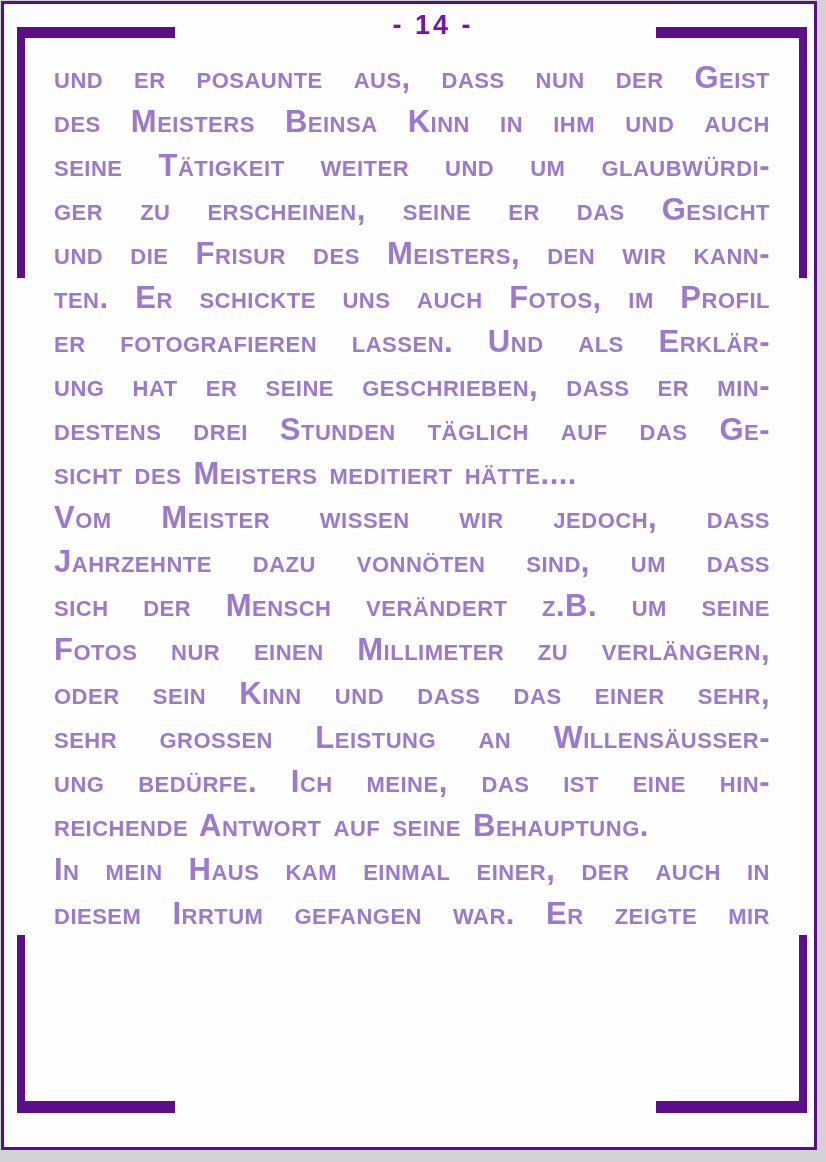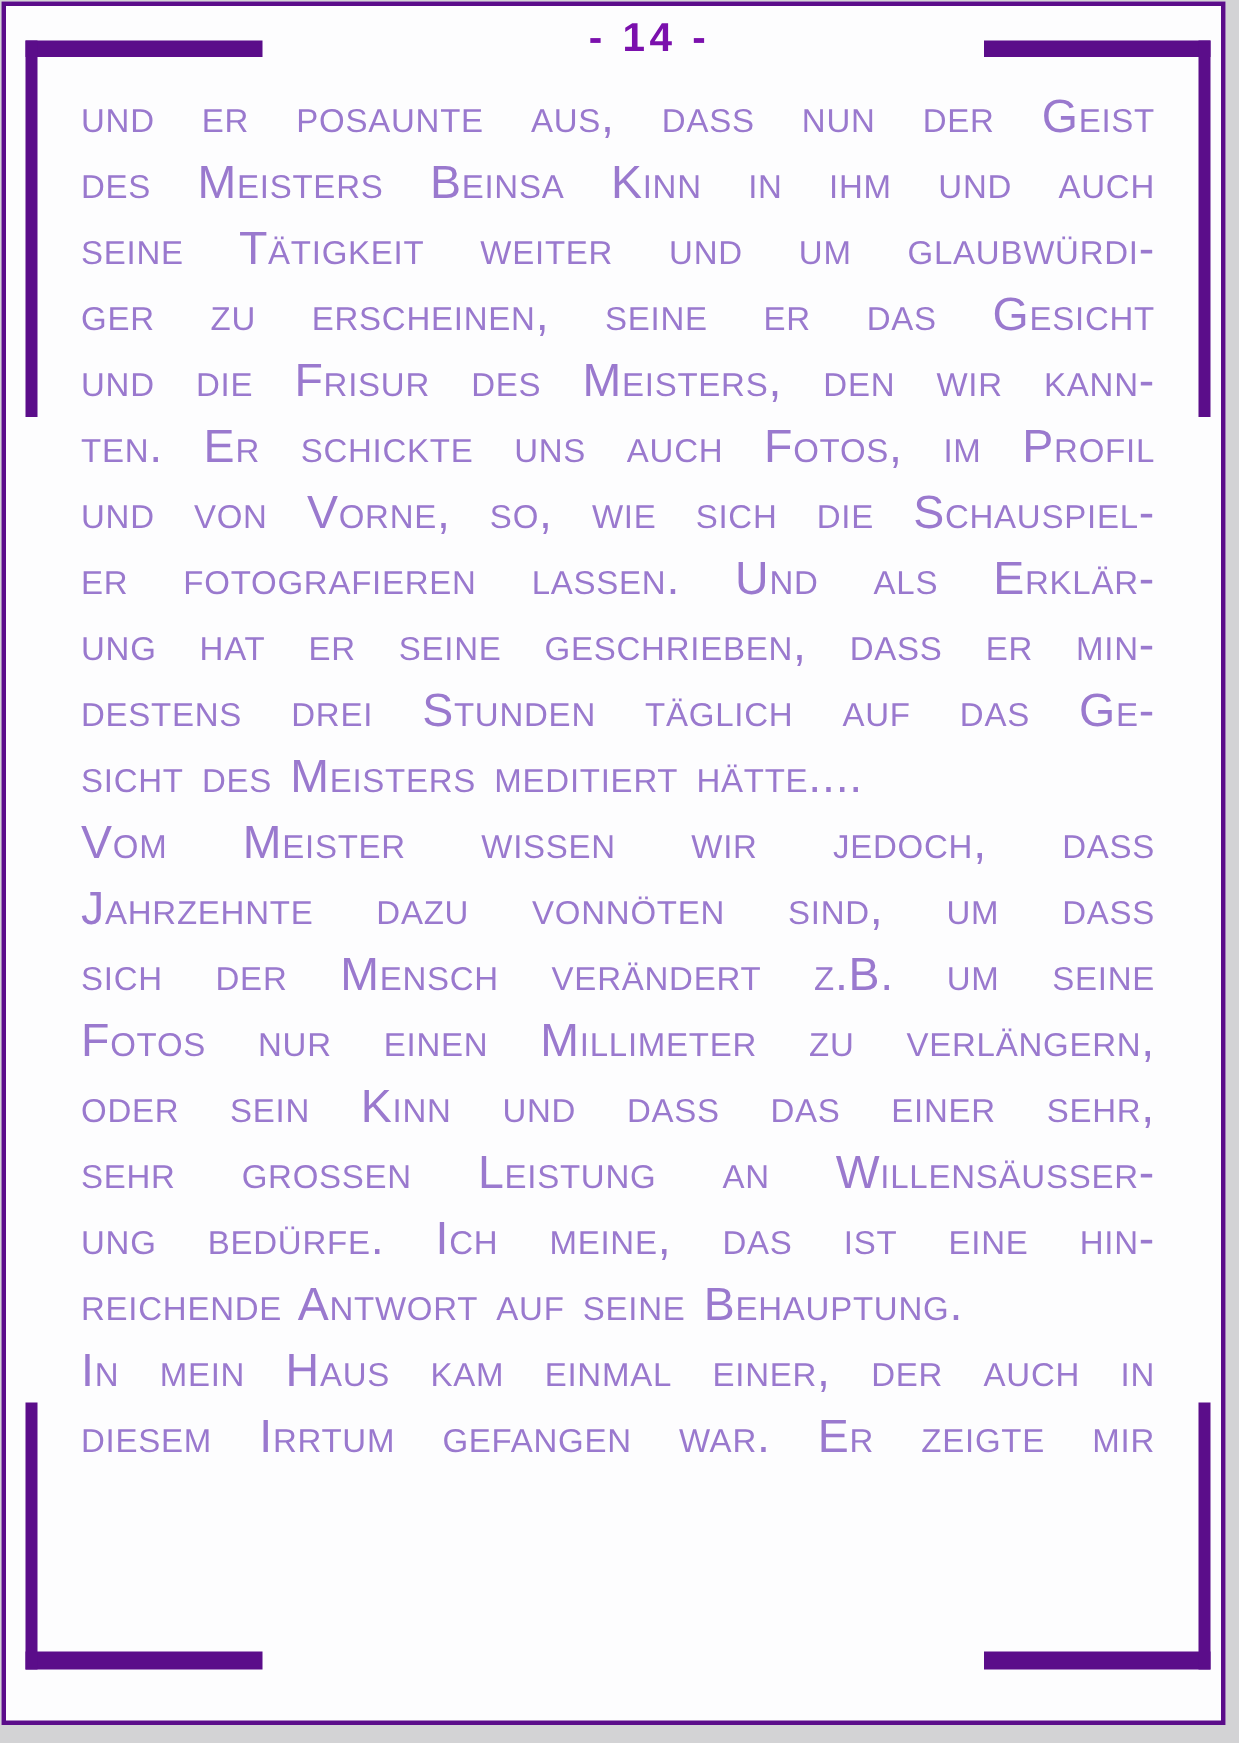--- a/index.html
+++ b/index.html
@@ -63,21 +63,21 @@
     width: 143px; height: 166px;
     border-bottom-width: 12px;
     border-right-width: 8px;
   }
   .text-block {
     position: absolute;
     top: 52px;
     left: 50px;
     right: 44px;
     color: #9a79ce;
-    font-weight: normal;
+    font-weight: bold;
     font-variant: small-caps;
     font-size: 31px;
     line-height: 44px;
     letter-spacing: 0.5px;
     word-spacing: 3px;
   }
   .line {
     text-align: justify;
     text-align-last: justify;
     white-space: nowrap;
@@ -98,21 +98,20 @@
   <div class="bracket bl"></div>
   <div class="bracket br"></div>
 
   <div class="text-block">
     <div class="line">und er posaunte aus, dass nun der Geist</div>
     <div class="line">des Meisters Beinsa Kinn in ihm und auch</div>
     <div class="line">seine Tätigkeit weiter und um glaubwürdi-</div>
     <div class="line">ger zu erscheinen, seine er das Gesicht</div>
     <div class="line">und die Frisur des Meisters, den wir kann-</div>
     <div class="line">ten. Er schickte uns auch Fotos, im Profil</div>
-    <div class="line">und von Vorne, so, wie sich die Schauspiel-</div>
     <div class="line">er fotografieren lassen. Und als Erklär-</div>
     <div class="line">ung hat er seine geschrieben, dass er min-</div>
     <div class="line">destens drei Stunden täglich auf das Ge-</div>
     <div class="line end">sicht des Meisters meditiert hätte....</div>
     <div class="line">Vom Meister wissen wir jedoch, dass</div>
     <div class="line">Jahrzehnte dazu vonnöten sind, um dass</div>
     <div class="line">sich der Mensch verändert z.B. um seine</div>
     <div class="line">Fotos nur einen Millimeter zu verlängern,</div>
     <div class="line">oder sein Kinn und dass das einer sehr,</div>
     <div class="line">sehr grossen Leistung an Willensäusser-</div>

